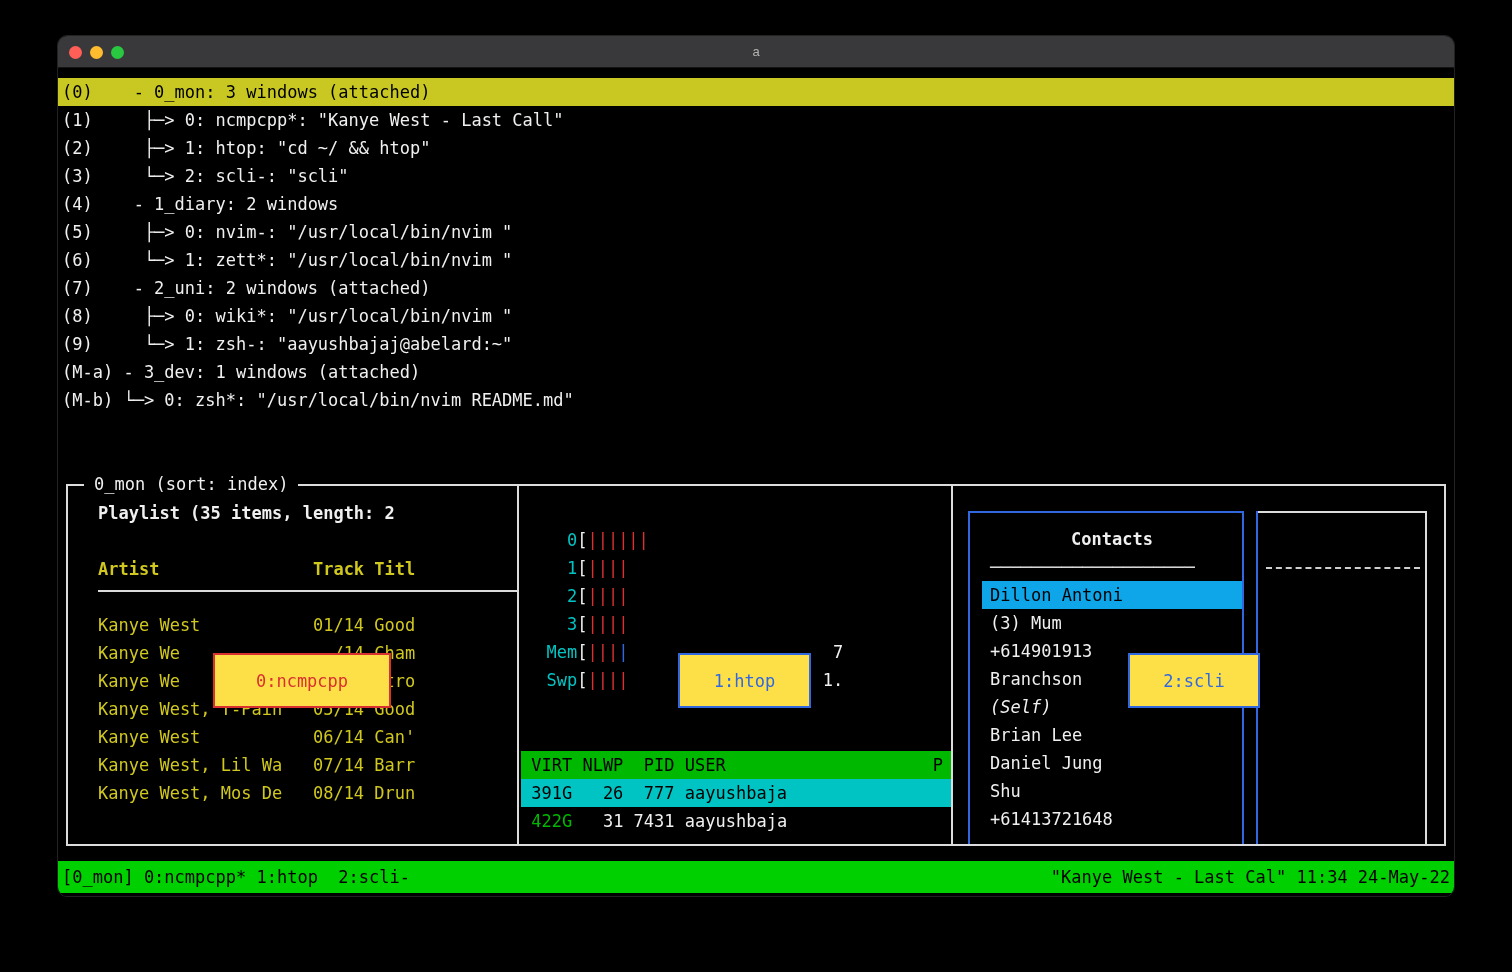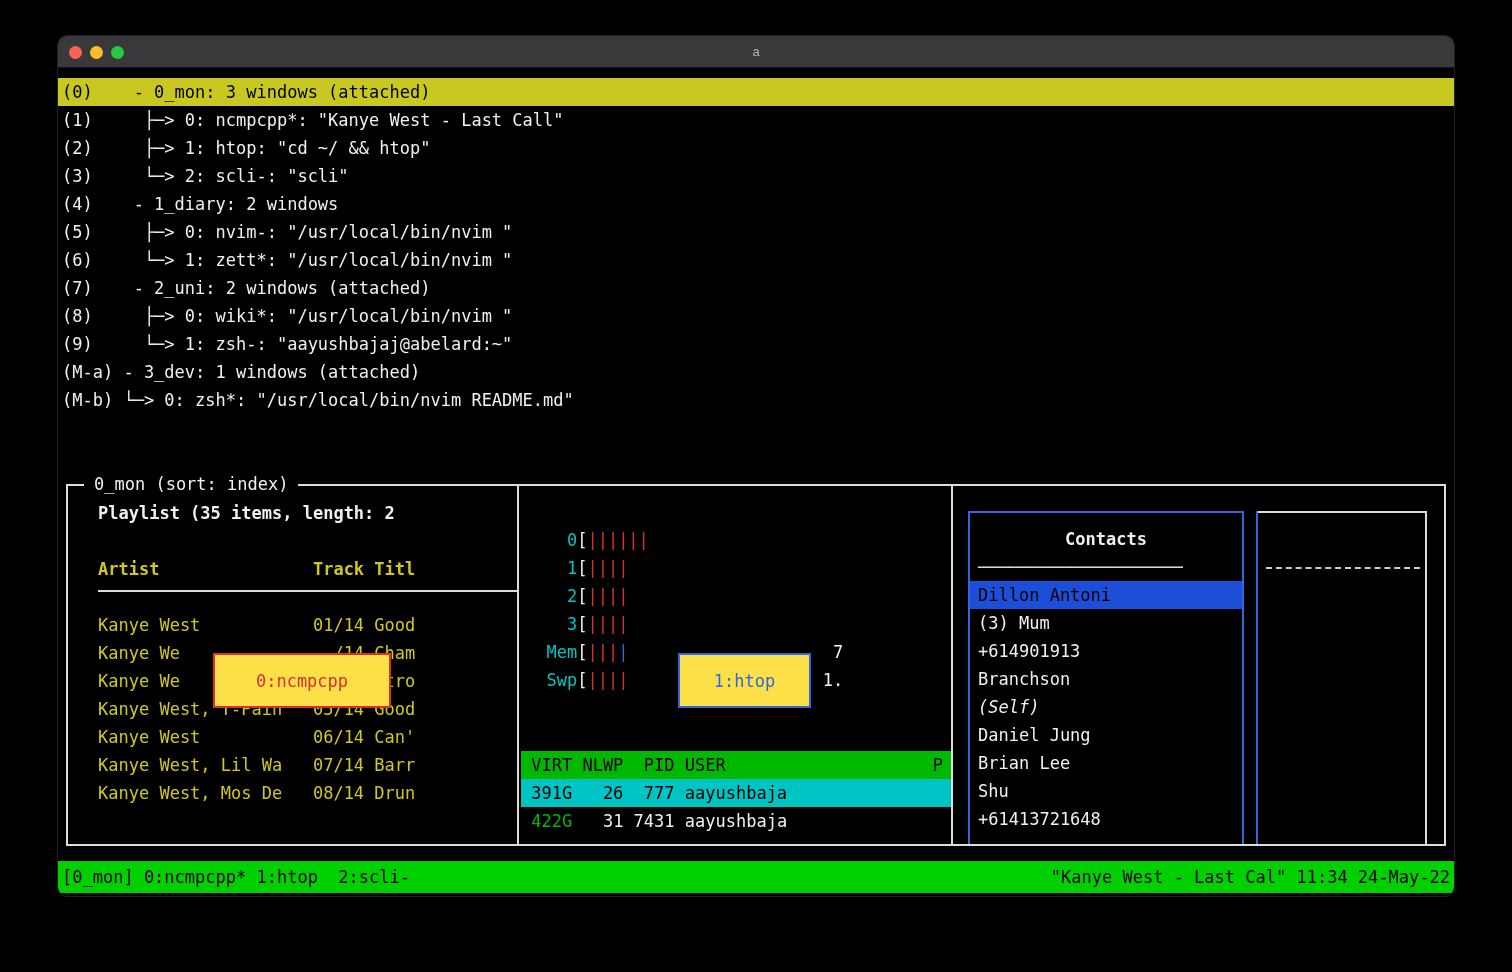--- a/index.html
+++ b/index.html
@@ -69,25 +69,25 @@
   .ptable{position:absolute;left:2px;top:265px;width:430px;}
   .pt-header{height:28px;background:var(--greenhdr);color:#000;white-space:pre;position:relative;}
   .pt-last{position:absolute;right:8px;top:0;}
   .pt-row1{height:28px;background:var(--cyan);color:#000;white-space:pre;}
   .pt-row2{height:28px;white-space:pre;color:var(--white);}
   .pt-virt{color:var(--greenhdr);}
 
   
   .contacts{position:absolute;left:900px;top:25px;width:276px;bottom:0;
             border:2px solid var(--blue);border-bottom:none;}
-  .ct-list{position:absolute;left:0;right:0;top:12px;}
+  .ct-list{position:absolute;left:12px;right:0;top:12px;}
   .ct-line{height:28px;padding-left:8px;white-space:pre;color:var(--white);}
   .ct-title{text-align:center;padding-left:0;font-weight:700;}
   .ct-sep{color:#e0e0e0;overflow:hidden;}
-  .ct-sel{background:#1d4ed8;color:#000;}
+  .ct-sel{background:#0ea5e9;color:#000;}
   .ct-unread{font-weight:400;}
   .ct-italic{font-style:italic;}
 
   
   .chat-left{position:absolute;left:1188px;top:25px;width:2px;bottom:0;background:var(--blue);}
   .chat-top{position:absolute;left:1190px;top:25px;width:167px;height:2px;background:var(--border);}
   .chat-right{position:absolute;left:1357px;top:25px;width:2px;bottom:0;background:var(--border);}
   .chat-dash{position:absolute;left:1198px;top:81px;width:154px;border-top:2px dashed #cfcfcf;}
 
   
@@ -176,34 +176,35 @@
 
       <div class="contacts">
         <div class="ct-list">
           <div class="ct-line ct-title">Contacts</div>
           <div class="ct-line ct-sep">────────────────────</div>
           <div class="ct-line ct-sel">Dillon Antoni</div>
           <div class="ct-line ct-unread">(3) Mum</div>
           <div class="ct-line">+614901913</div>
           <div class="ct-line">Branchson</div>
           <div class="ct-line ct-italic">(Self)</div>
+          <div class="ct-line">Brian Lee</div>
           <div class="ct-line">Daniel Jung</div>
-          <div class="ct-line">Brian Lee</div>
           <div class="ct-line">Shu</div>
           <div class="ct-line">+61413721648</div>
         </div>
       </div>
 
       <div class="chat-left"></div>
       <div class="chat-top"></div>
       <div class="chat-right"></div>
       <div class="chat-dash"></div>
 
       <div class="pane-box pb-red pb0">0:ncmpcpp</div>
       <div class="pane-box pb-blue pb1">1:htop</div>
+      <div class="pane-box pb-blue pb2">2:scli</div>
     </div>
 
     <div class="status">
       <span class="st-left">[0_mon] 0:ncmpcpp* 1:htop  2:scli-</span>
       <span class="st-right">"Kanye West - Last Cal" 11:34 24-May-22</span>
     </div>
 
   </div>
 </div>
 

